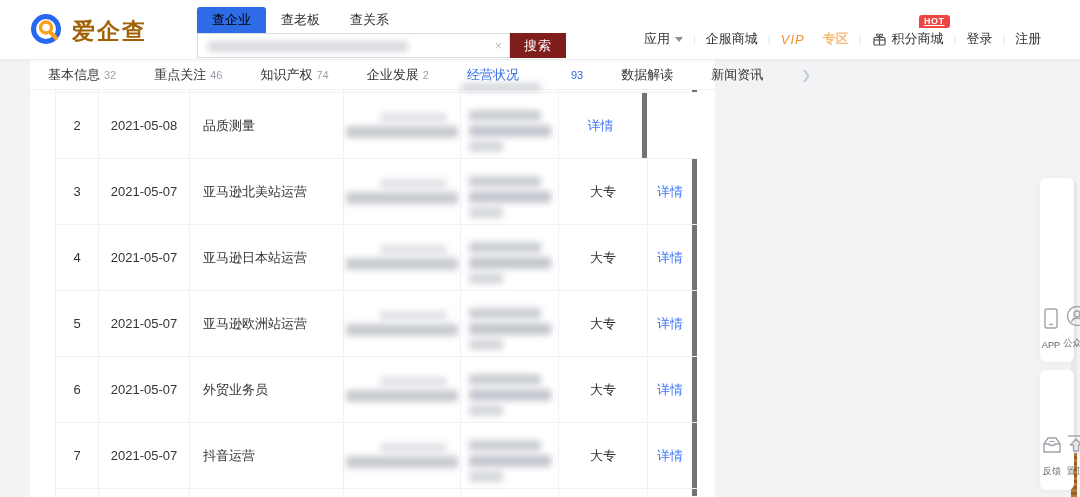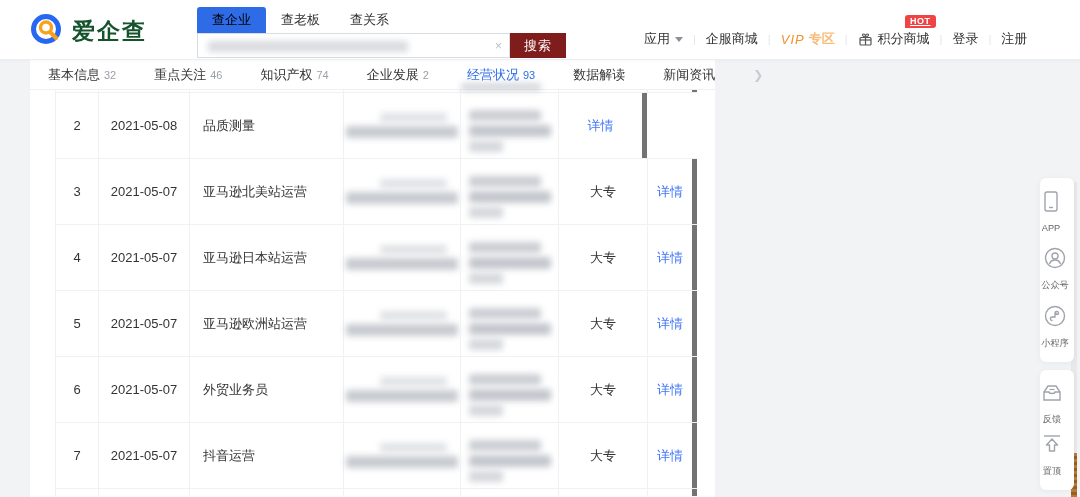--- a/index.html
+++ b/index.html
@@ -3,51 +3,51 @@
 <meta charset="utf-8">
 <style>
   * { margin:0; padding:0; box-sizing:border-box; }
   html,body { width:1080px; height:497px; overflow:hidden; }
   body { background:#f2f3f5; font-family:"Liberation Sans","DejaVu Sans",sans-serif; color:#333; position:relative; }
 
   
   .header { position:absolute; left:0; top:0; width:1080px; height:60px; background:#fff;
             border-bottom:1px solid #eceef1; box-shadow:0 1px 3px rgba(0,0,0,.03); z-index:20; }
   .logo { position:absolute; left:30px; top:12px; display:flex; align-items:center; gap:8px; }
-  .logo-text { font-size:23px; font-weight:bold; color:#14532d; letter-spacing:2px; }
+  .logo-text { font-size:23px; font-weight:bold; color:#a16207; letter-spacing:2px; }
 
   .search-wrap { position:absolute; left:197px; top:7px; }
   .search-tabs { display:flex; }
   .search-tab { font-size:13px; padding:4px 15px 4px; color:#333; cursor:pointer; }
   .search-tab.active { background:#2e6be6; color:#000000; border-radius:3px 3px 0 0; }
   .search-row { display:flex; }
   .search-input { width:313px; height:25px; background:#fff; border:1px solid #d8dce3; position:relative; }
   .clear-icon { position:absolute; right:7px; top:5px; font-size:12px; color:#b9bec7; line-height:14px; }
   .search-btn { width:56px; height:25px; background:#7f1d1d; color:#fff; font-size:13px; border:none;
                 display:flex; align-items:center; justify-content:center; letter-spacing:1px; }
 
   .header-nav { position:absolute; left:644px; top:30px; display:flex; align-items:center; font-size:13px; }
   .nav-item { color:#333; white-space:nowrap; display:flex; align-items:center; position:relative; }
   .nav-sep { color:#e3e5e9; margin:0 10px; font-size:11px; }
   .caret { width:0; height:0; border-left:4px solid transparent; border-right:4px solid transparent;
            border-top:5px solid #8a8f99; margin-left:5px; }
   .vip-prefix { color:#f0922e; font-style:italic; font-weight:normal; letter-spacing:1px; }
-  .vip-suffix { color:#f6bd7a; font-weight:bold; margin-left:4px; }
+  .vip-suffix { color:#f6bd7a; font-weight:bold; margin-left:18px; }
   .hot-badge { position:absolute; top:-15px; right:-6px; background:#ef4444; color:#fff; font-size:9px;
                padding:1px 5px 2px; border-radius:3px 3px 3px 0; font-weight:bold; letter-spacing:.5px;text-decoration:underline; }
   .gift { margin-right:5px; display:inline-flex; }
 
   
   .panel { position:absolute; left:30px; top:60px; width:685px; height:437px; background:#fff; }
 
   .section-tabs { height:30px; display:flex; align-items:center; padding-left:18px; gap:38px;
                   border-bottom:1px solid #eef0f2; }
   .stab { font-size:13px; color:#333; display:flex; align-items:baseline; cursor:pointer; white-space:nowrap; }
   .stab .cnt { font-size:11px; color:#9aa0a8; margin-left:4px; }
-  .stab.active, .stab.active .cnt { color:#2e6be6; }
+  .stab.active, .stab.active .cnt { color:#2e6be6;gap:48px; }
   .stab-more { margin-left:auto; margin-right:8px; color:#c8ccd2; font-size:12px; }
 
   
   .table { position:absolute; left:25px; top:30px; width:642px; }
   .trow { display:grid; grid-template-columns:43px 91px 154px 117px 98px 89px 50px;
           border-bottom:1px solid #f0f1f4; height:66px; }
   .trow > div { border-left:1px solid #f0f1f4; display:flex; align-items:center; justify-content:center;
                 font-size:13px; color:#333; position:relative; }
   .trow > div:last-child { border-right:5px solid #737373; }
   .trow .c-title { justify-content:flex-start; padding-left:13px; }
@@ -63,22 +63,22 @@
   .blur4 .l2 { width:100%; height:12px; opacity:.8; }
   .blur5 { display:flex; flex-direction:column; align-items:flex-start; gap:4px; width:82px; margin-top:10px; }
   .blur5 .l1 { width:88%; height:11px; opacity:.75; }
   .blur5 .l2 { width:100%; height:12px; opacity:.85; }
   .blur5 .l3 { width:42%; height:11px; opacity:.6; }
   .blur-input { position:absolute; left:10px; top:7px; width:200px; height:11px; opacity:.55; }
   .blur-topsliver { position:absolute; left:0; bottom:1px; width:80px; height:8px; opacity:.6; }
 
   
   .float-card { position:absolute; width:34px; background:#fff; border-radius:6px;
-                box-shadow:0 1px 6px rgba(0,0,0,.05); display:flex; flex-direction:column;
-                align-items:flex-start; z-index:15; }
+                box-shadow:0 1px 6px rgba(0,0,0,.05); display:flex; flex-direction:row;
+                align-items:flex-end; z-index:15; }
   .fc1 { left:1040px; top:178px; height:184px; padding:12px 0; justify-content:space-between; }
   .fc2 { left:1040px; top:370px; height:120px; padding:12px 0; justify-content:space-between; }
   .fitem { display:flex; flex-direction:column; align-items:center; gap:4px; cursor:pointer; }
   .fitem .flabel { font-size:10px; color:#666; transform:scale(.92); white-space:nowrap; }
 
   
   .scrollbar-track { position:absolute; left:1071px; top:182px; width:6px; height:315px; background:#e8e9eb; z-index:14; }
   .scrollbar-thumb { position:absolute; left:0; bottom:0; width:6px; height:44px; background:#aa7036;
                      background:repeating-linear-gradient(#b67a3c 0 3px,#96601f 3px 6px); }
 </style>

